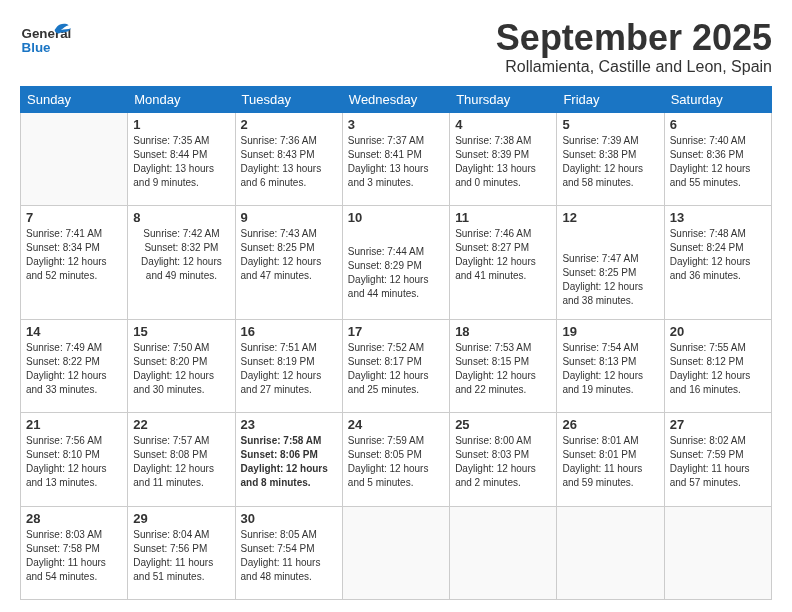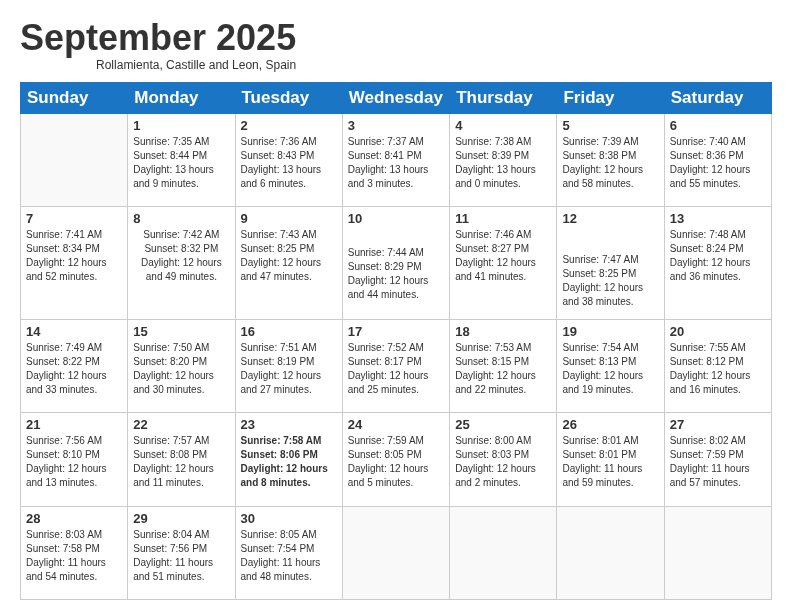--- a/index.html
+++ b/index.html
@@ -26,35 +26,35 @@
     .title-block {
       text-align: right;
     }
     .month-title {
       font-size: 36px;
       font-weight: bold;
       color: #333;
       line-height: 1.1;
     }
     .location {
-      font-size: 12px;
+      font-size: 16px;
       color: #333;
     }
     .calendar {
       width: 100%;
       border-collapse: collapse;
       flex: 1;
     }
     .calendar th {
       background: #1a75c4;
       color: white;
       text-align: left;
       padding: 5px 6px;
-      font-size: 17px;
-      font-weight: bold;
+      font-size: 13px;
+      font-weight: normal;
       border: 1px solid #1a75c4;
     }
     .calendar td {
       border: 1px solid #ccc;
       vertical-align: top;
       padding: 4px 5px;
       width: 107px;
       font-size: 10px;
       color: #333;
       height: 88px;
@@ -80,20 +80,29 @@
     .logo-svg {
       width: 55px;
       height: 45px;
     }
   </style>
 </head>
 <body>
 
 <div class="page">
   <div class="header">
+    <div class="logo-container">
+      <svg class="logo-svg" viewBox="0 0 70 55">
+
+        <text x="2" y="24" font-family="Arial" font-size="17" font-weight="bold" fill="#333">General</text>
+        <text x="2" y="42" font-family="Arial" font-size="17" font-weight="bold" fill="#1a75c4">Blue</text>
+
+        <path d="M47 10 C50 6, 58 5, 62 8 C58 9, 55 12, 52 14 C56 13, 61 14, 65 12 C63 16, 58 18, 53 17 C49 20, 45 18, 44 14 Z" fill="#1a75c4"></path>
+      </svg>
+    </div>
     <div class="title-block">
       <div class="month-title">September 2025</div>
       <div class="location">Rollamienta, Castille and Leon, Spain</div>
     </div>
   </div>
 
   <table class="calendar">
     <thead>
       <tr>
 

